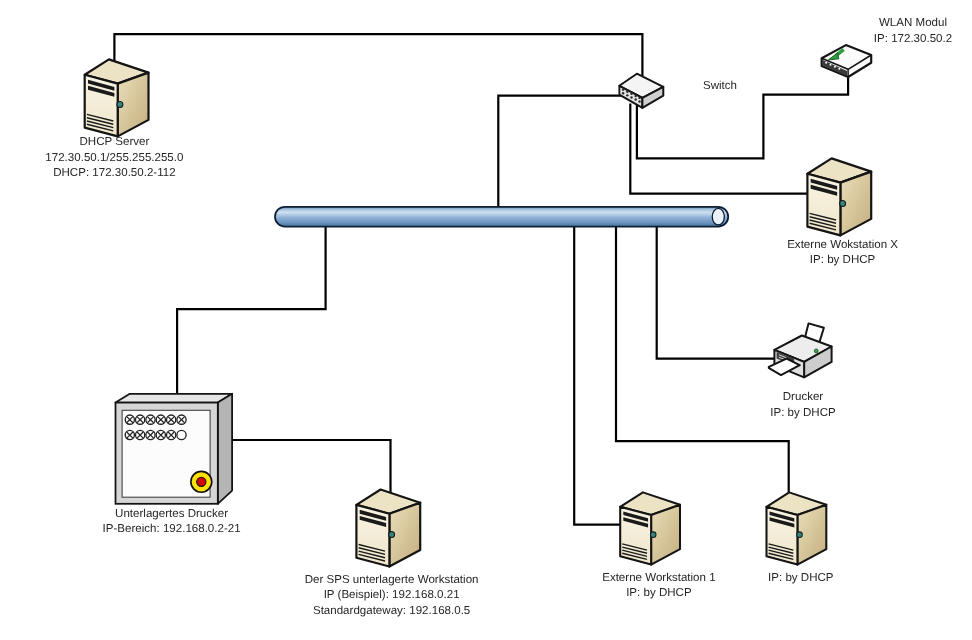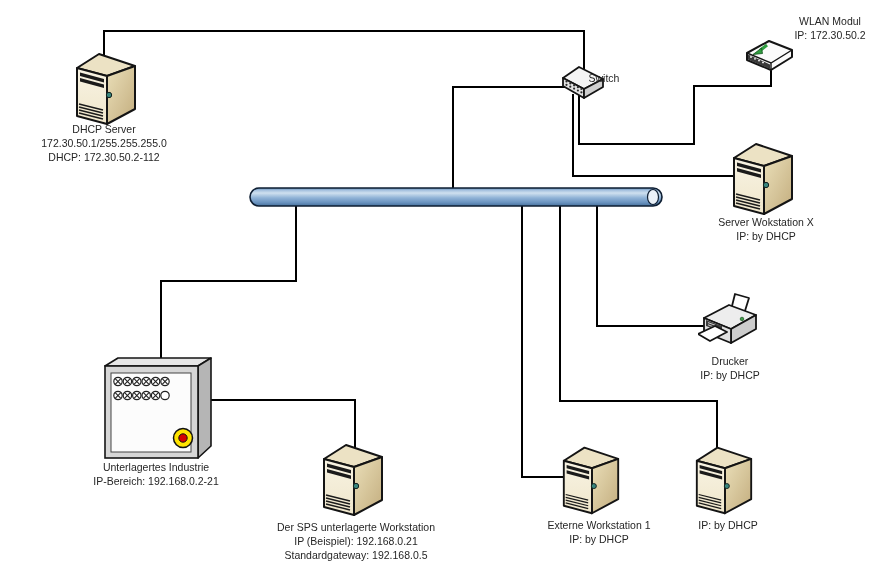--- a/index.html
+++ b/index.html
@@ -88,21 +88,21 @@
         <circle cx="12.1" cy="20.3" r="1.1"></circle>
         <circle cx="15.9" cy="22.2" r="1.1"></circle>
         <circle cx="19.4" cy="24" r="1.1"></circle>
       <circle cx="4.5" cy="19.8" r="1.1"></circle>
         <circle cx="8.3" cy="21.7" r="1.1"></circle>
         <circle cx="12.1" cy="23.6" r="1.1"></circle>
         <circle cx="15.9" cy="25.5" r="1.1"></circle>
         <circle cx="19.4" cy="27.3" r="1.1"></circle>
     </g>
   </svg>
-  <div class="node-label" style="left:574px;top:71px;width:60px;text-align:center">
+  <div class="node-label" style="left:610px;top:71px;width:60px;text-align:right">
     <div>Switch</div>
   </div>
 
   <svg class="abs" style="left:744px;top:38px" width="52" height="38" viewBox="0 0 52 38">
     <path d="M3,15 L25,3 L48,12 L48,19 L27,32 L3,22 Z" fill="#fbfbfb" stroke="#151515" stroke-width="2" stroke-linejoin="round"></path>
     <path d="M3,15 L27,25 L48,12 M27,25 L27,32" fill="none" stroke="#151515" stroke-width="1.4"></path>
     <path d="M4,16.5 L26,26.5 L26,31 L4,21.5 Z" fill="#3a3a3a"></path>
     <g fill="#ffffff">
       <circle cx="7" cy="19" r="0.9"></circle>
         <circle cx="11" cy="20.8" r="0.9"></circle>
@@ -114,21 +114,21 @@
   </svg>
   <div class="node-label" style="left:755px;top:14px;width:150px">
     <div>WLAN Modul</div>
     <div>IP: 172.30.50.2</div>
   </div>
 
   <svg class="abs" style="left:731px;top:140px" width="64" height="76" viewBox="0 0 64 76">
       <use href="#tower-sym"></use>
     </svg>
   <div class="node-label" style="left:666px;top:215px;width:200px">
-    <div>Server Wokstation X</div>
+    <div>Externe Wokstation X</div>
     <div>IP: by DHCP</div>
   </div>
 
   <svg class="abs" style="left:698px;top:292px" width="64" height="66" viewBox="0 0 64 66">
     <path d="M37,2 L51,6 L46,22 L33,18 Z" fill="#ffffff" stroke="#141414" stroke-width="1.8" stroke-linejoin="round"></path>
     <path d="M6,26 L31,13 L58,23 L33,37 Z" fill="#ededed" stroke="#141414" stroke-width="1.8" stroke-linejoin="round"></path>
     <path d="M33,37 L58,23 L58,37 L33,51 Z" fill="#cdcdcd" stroke="#141414" stroke-width="1.8" stroke-linejoin="round"></path>
     <path d="M6,26 L33,37 L33,51 L6,40 Z" fill="#e0e0e0" stroke="#141414" stroke-width="1.8" stroke-linejoin="round"></path>
     <path d="M8,28 L24,34 L24,40 L8,34 Z" fill="#3c3c3c"></path>
     <path d="M10,30.6 L17,33.2 M10,32.8 L15,34.7" stroke="#dddddd" stroke-width="0.9" fill="none"></path>
@@ -169,21 +169,21 @@
       <path d="M13.2,36.7 L18.8,42.3 M13.2,42.3 L18.8,36.7"></path>
       <path d="M22.6,36.7 L28.2,42.3 M22.6,42.3 L28.2,36.7"></path>
       <path d="M32,36.7 L37.6,42.3 M32,42.3 L37.6,36.7"></path>
       <path d="M41.4,36.7 L47,42.3 M41.4,42.3 L47,36.7"></path>
       <path d="M50.8,36.7 L56.4,42.3 M50.8,42.3 L56.4,36.7"></path>
     </g>
     <circle cx="81" cy="82" r="9.5" fill="#ffe300" stroke="#111111" stroke-width="1.5"></circle>
     <circle cx="81" cy="82" r="4.2" fill="#d40000" stroke="#111111" stroke-width="1"></circle>
   </svg>
   <div class="node-label" style="left:36px;top:460px;width:240px">
-    <div>Unterlagertes Industrie</div>
+    <div>Unterlagertes Drucker</div>
     <div>IP-Bereich: 192.168.0.2-21</div>
   </div>
 
   <svg class="abs" style="left:321px;top:440px" width="64" height="78" viewBox="0 0 64 76">
       <use href="#tower-sym"></use>
     </svg>
   <div class="node-label" style="left:236px;top:520px;width:240px">
     <div>Der SPS unterlagerte Workstation</div>
     <div>IP (Beispiel): 192.168.0.21</div>
     <div>Standardgateway: 192.168.0.5</div>

